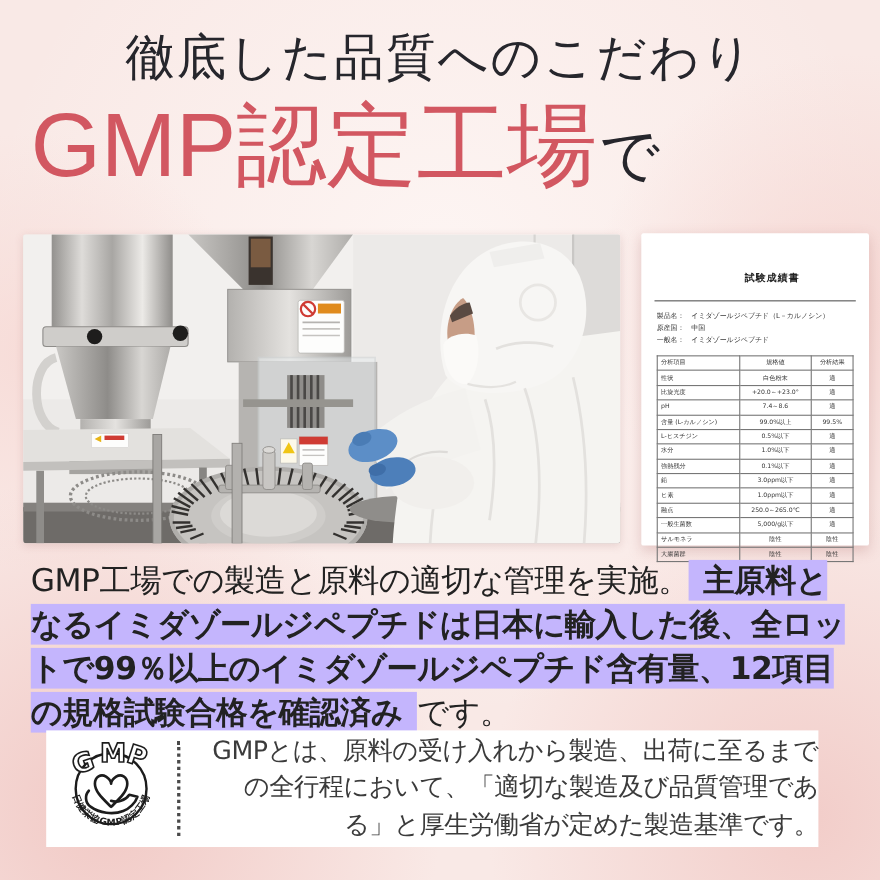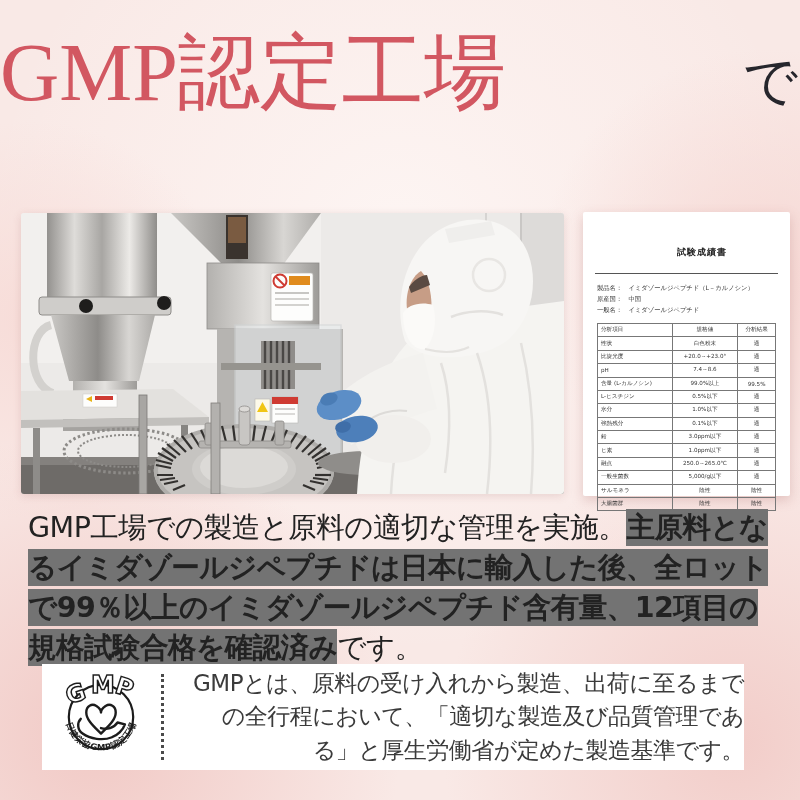--- a/index.html
+++ b/index.html
@@ -13,22 +13,22 @@
       radial-gradient(circle at 4% 40%, #f7dcd8 0%, rgba(247,220,216,0) 22%),
       radial-gradient(circle at 50% 30%, #fdf5f3 0%, rgba(253,245,243,0) 60%),
       #f9e9e6;
   }
   .hdr{position:absolute;left:0;top:22px;width:800px;text-align:center;}
   .hdr-sub{
     font-family:"DejaVu Serif","Liberation Serif",serif;
     font-size:45px;letter-spacing:2px;color:#26262c;font-weight:500;
   }
   .hdr-title{
-    margin-top:8px;display:flex;justify-content:space-between;align-items:flex-end;
-    font-family:Liberation Serif, serif;font-weight:500;
+    margin-top:8px;display:flex;justify-content:flex-start;align-items:flex-end;
+    font-family:Liberation Sans, sans-serif;font-weight:500;padding-left:28px;
   }
   .hdr-title .red{font-size:82px;line-height:1.05;color:#d25761;}
   .hdr-title .dark{font-size:54px;line-height:1.0;color:#26262c;margin:0 2px 8px 2px;}
   .photo-wrap{
     position:absolute;left:21px;top:213px;width:543px;height:281px;
     border-radius:3px;overflow:hidden;box-shadow:0 2px 8px rgba(150,90,90,.18);
   }
   .cert{
     position:absolute;left:583px;top:212px;width:207px;height:284px;
     background:#fff;border-radius:2px;box-shadow:0 4px 12px rgba(170,100,100,.28);
@@ -38,40 +38,41 @@
   .cert-rule{margin:14px 12px 8px 12px;border-top:1.2px solid #555;}
   .cert-fields{margin:0 14px;font-size:6.3px;color:#333;line-height:1.75;}
   .cert-table{margin:8px 14px 0 14px;border-collapse:collapse;width:calc(100% - 28px);font-size:5.6px;color:#333;}
   .cert-table th,.cert-table td{border:0.6px solid #777;padding:2.2px 3px;font-weight:normal;text-align:left;}
   .cert-table td:nth-child(2),.cert-table th:nth-child(2),
   .cert-table td:nth-child(3),.cert-table th:nth-child(3){text-align:center;}
   .para{
     position:absolute;left:28px;top:508px;width:748px;
     font-size:28.5px;line-height:40px;color:#222;font-weight:500;letter-spacing:-0.5px;
   }
-  .para .hl{background:#737373;font-weight:700;padding:2px 0;}
+  .para .hl{background:#c4b5fd;font-weight:700;padding:2px 13px;}
   .gmp-card{
     position:absolute;left:42px;top:664px;width:702px;height:106px;background:#ffffff;
     display:flex;align-items:center;
   }
   .gmp-logo{width:92px;height:92px;margin-left:13px;flex:0 0 auto;}
   .gmp-divider{
     width:0;height:86px;margin-left:14px;
     border-left:3px dotted #4a4a4a;flex:0 0 auto;
   }
   .gmp-desc{
     margin-left:18px;width:575px;font-size:23px;line-height:33.5px;color:#3b3b3b;
     letter-spacing:-0.5px;
     text-align:right;
   }
 </style>
 </head>
 <body>
 
 <div class="hdr">
+  <div class="hdr-sub">徹底した品質へのこだわり</div>
   <div class="hdr-title">
     <span class="red">GMP認定工場</span>
     <span class="dark">で</span>
   </div>
 </div>
 
 <div class="photo-wrap">
   <svg width="543" height="281" viewBox="0 0 543 281">
     <defs>
       <linearGradient id="steelH" x1="0" y1="0" x2="1" y2="0">

